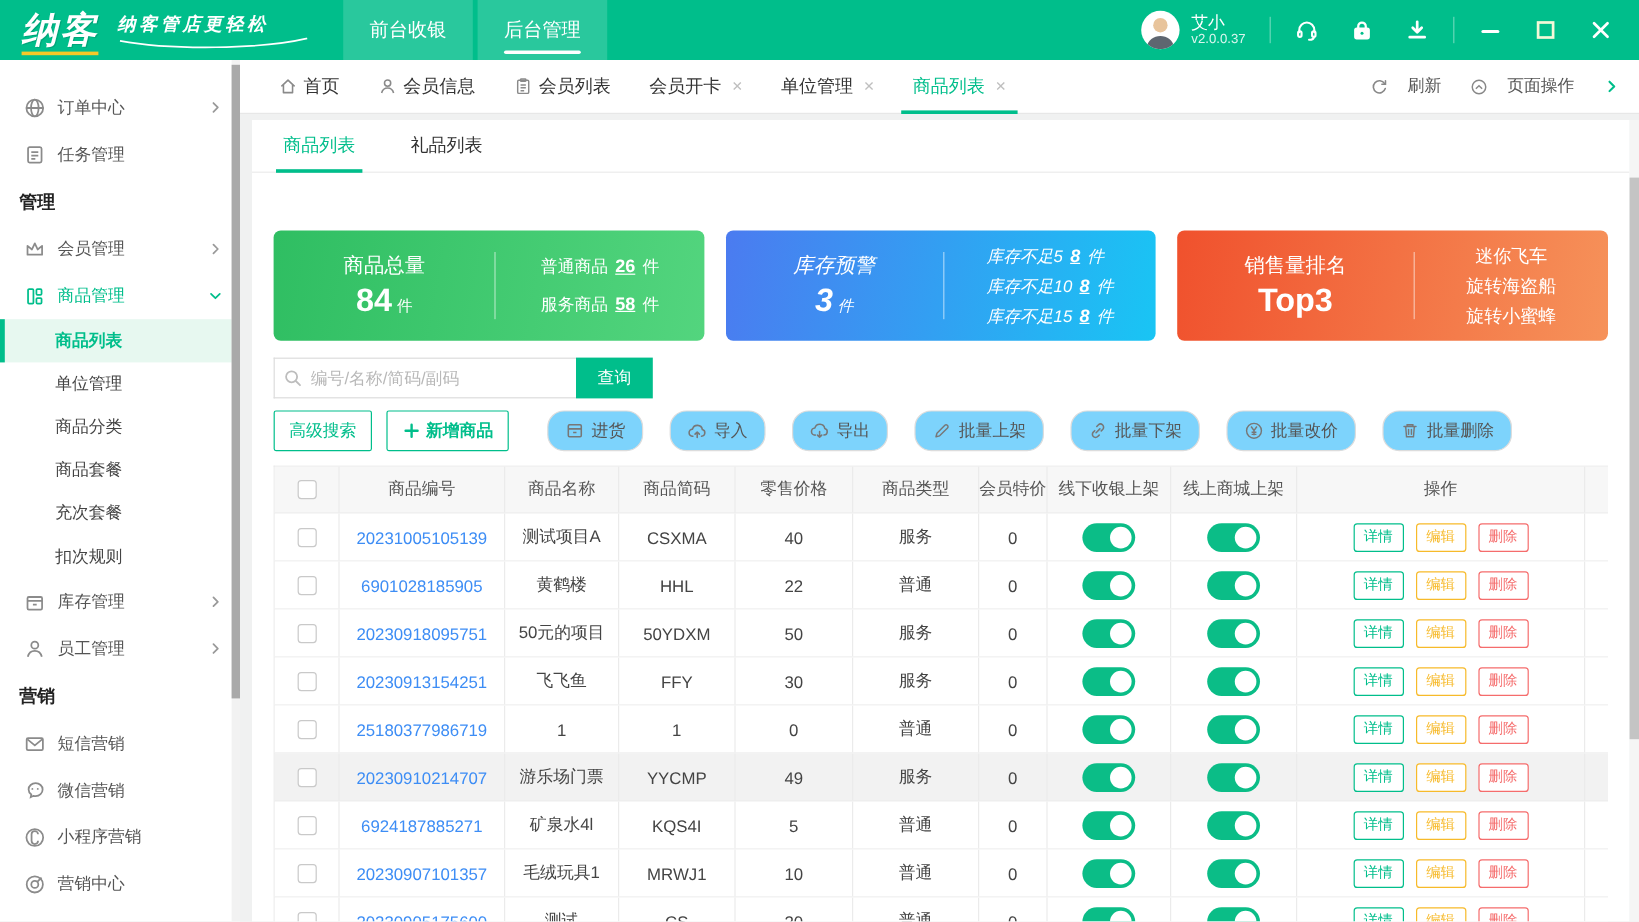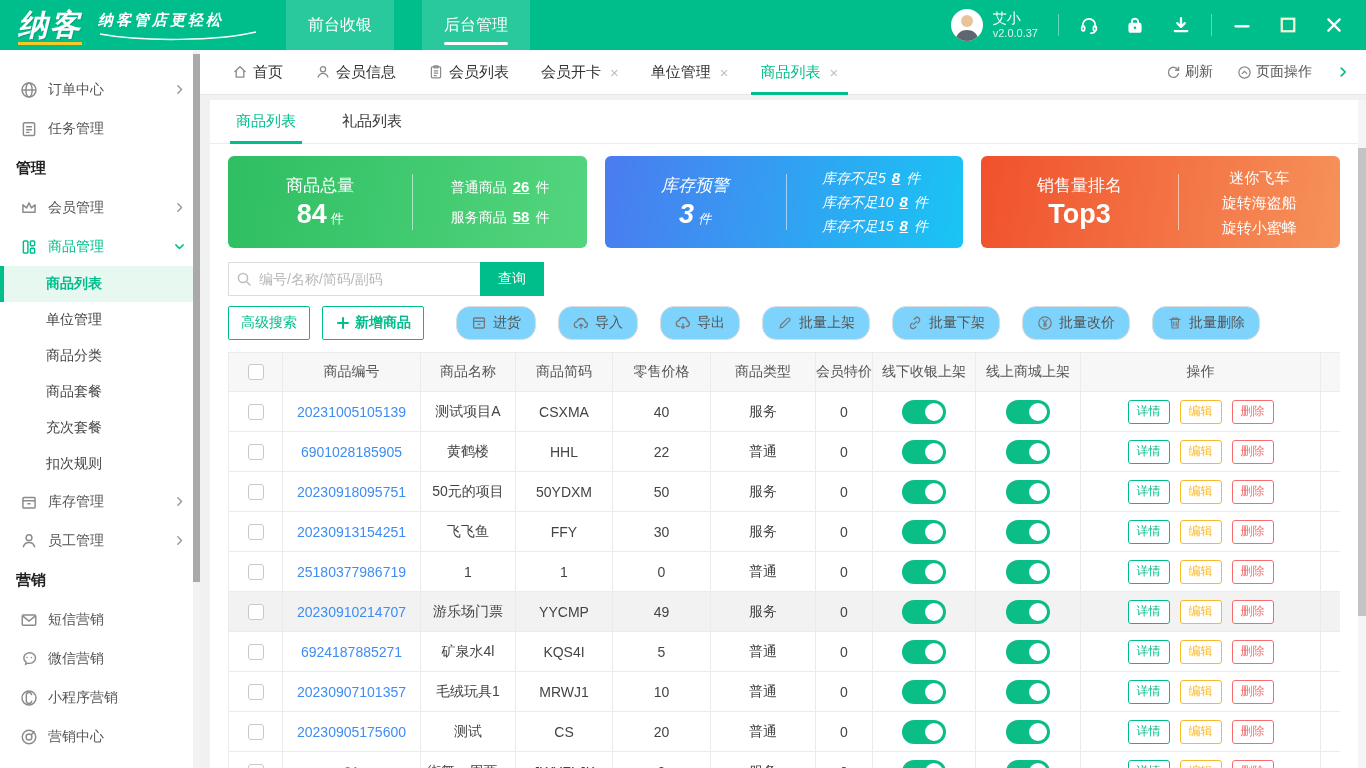--- a/index.html
+++ b/index.html
@@ -9,21 +9,21 @@
 
   
   .topbar { position:absolute; left:0; top:0; width:1366px; height:50px;
     background:#00BE8B; display:flex; align-items:center; color:#fff; z-index:30; }
   .logo { font-size:30px; font-weight:900; letter-spacing:2px; margin-left:18px;
     font-style:italic; text-shadow:1px 1px 0 rgba(0,0,0,.12); }
   .logo b { color:#fff; border-bottom:3px solid #F5C828; padding-bottom:1px; }
   .slogan-wrap { margin-left:16px; margin-top:2px; }
   .slogan { font-size:15px; font-style:italic; font-weight:700; letter-spacing:3px; }
   .slogan-line { display:block; margin-top:1px; }
-  .top-nav { display:flex; gap:28px; margin-left:28px; height:50px; }
+  .top-nav { display:flex; gap:4px; margin-left:28px; height:50px; }
   .top-nav-btn { position:relative; height:50px; padding:0 22px; display:flex;
     align-items:center; font-size:16px; background:rgba(255,255,255,.16); cursor:pointer; }
   .top-nav-btn.active::after { content:""; position:absolute; left:20%; right:20%;
     bottom:5px; height:3px; background:#fff; border-radius:2px; }
   .top-spacer { flex:1; }
   .userblock { display:flex; align-items:center; gap:10px; }
   .avatar { width:32px; height:32px; border-radius:50%; background:#fff; overflow:hidden;
     display:flex; align-items:flex-end; justify-content:center; }
   .user-texts { display:flex; flex-direction:column; line-height:1.2; }
   .user-name { font-size:14px; }
@@ -39,21 +39,21 @@
   .tabs-host { display:flex; align-items:center; height:45px; padding-left:16px; }
   .tab { position:relative; height:45px; display:flex; align-items:center; padding:0 16px;
     font-size:15px; color:#333; cursor:pointer; }
   .tab .tico { width:16px; height:16px; margin-right:5px; color:#8a8a8a; display:inline-flex; }
   .tab.active { color:#00BE8B; }
   .tab.active::after { content:""; position:absolute; left:6px; right:6px; bottom:0;
     height:3px; background:#00BE8B; }
   .tclose { margin-left:9px; color:#bfbfbf; font-size:15px; line-height:1; }
   .tabbar-right { margin-left:auto; display:flex; align-items:center; gap:24px;
     padding-right:16px; font-size:14px; color:#555; }
-  .tr-item { display:flex; align-items:center; gap:4px; cursor:pointer; }
+  .tr-item { display:flex; align-items:center; gap:16px; cursor:pointer; }
   .tr-item .tico { width:15px; height:15px; display:inline-flex; color:#888; }
   .chev-green { width:14px; height:14px; color:#00BE8B; display:inline-flex; cursor:pointer; }
 
   
   .sidebar { position:absolute; left:0; top:50px; width:200px; bottom:0; background:#fff;
     z-index:25; padding-top:20px; }
   .sb-item { position:relative; height:39px; display:flex; align-items:center;
     font-size:14px; color:#555; cursor:pointer; }
   .sb-item .sico { width:18px; height:18px; margin:0 10px 0 20px; color:#8b8b8b; display:inline-flex; }
   .sb-item .schev { position:absolute; right:14px; width:13px; height:13px; color:#999; display:inline-flex; }
@@ -77,21 +77,21 @@
   .content-tabs { height:44px; border-bottom:1px solid #ECECEC; display:flex;
     align-items:center; padding-left:20px; gap:34px; }
   .ctab { position:relative; height:44px; display:flex; align-items:center; font-size:15px;
     color:#333; cursor:pointer; padding:0 6px; }
   .ctab.active { color:#00BE8B; }
   .ctab.active::after { content:""; position:absolute; left:0; right:0; bottom:0;
     height:3px; background:#00BE8B; }
 
   .cards { display:flex; gap:18px; margin:12px 18px 0 18px; }
   .card { flex:1; height:92px; border-radius:6px; color:#fff; display:flex;
-    align-items:center; justify-content:space-evenly; }
+    align-items:center; justify-content:space-evenly;margin-top:36px; }
   .card-left { text-align:center; min-width:110px; }
   .card-title { font-size:17px; }
   .card-value { font-size:27px; font-weight:700; margin-top:2px; }
   .card-value .unit { font-size:13px; font-weight:400; margin-left:4px; }
   .card-sep { width:1px; height:56px; background:rgba(255,255,255,.55); }
   .card-right { display:flex; flex-direction:column; justify-content:center; }
   .cr-row { font-size:14px; line-height:24px; white-space:nowrap; }
   .cr-row b { text-decoration:underline; margin:0 6px; font-size:15px; }
   .cr-plain { font-size:15px; line-height:25px; text-align:center; }
 

